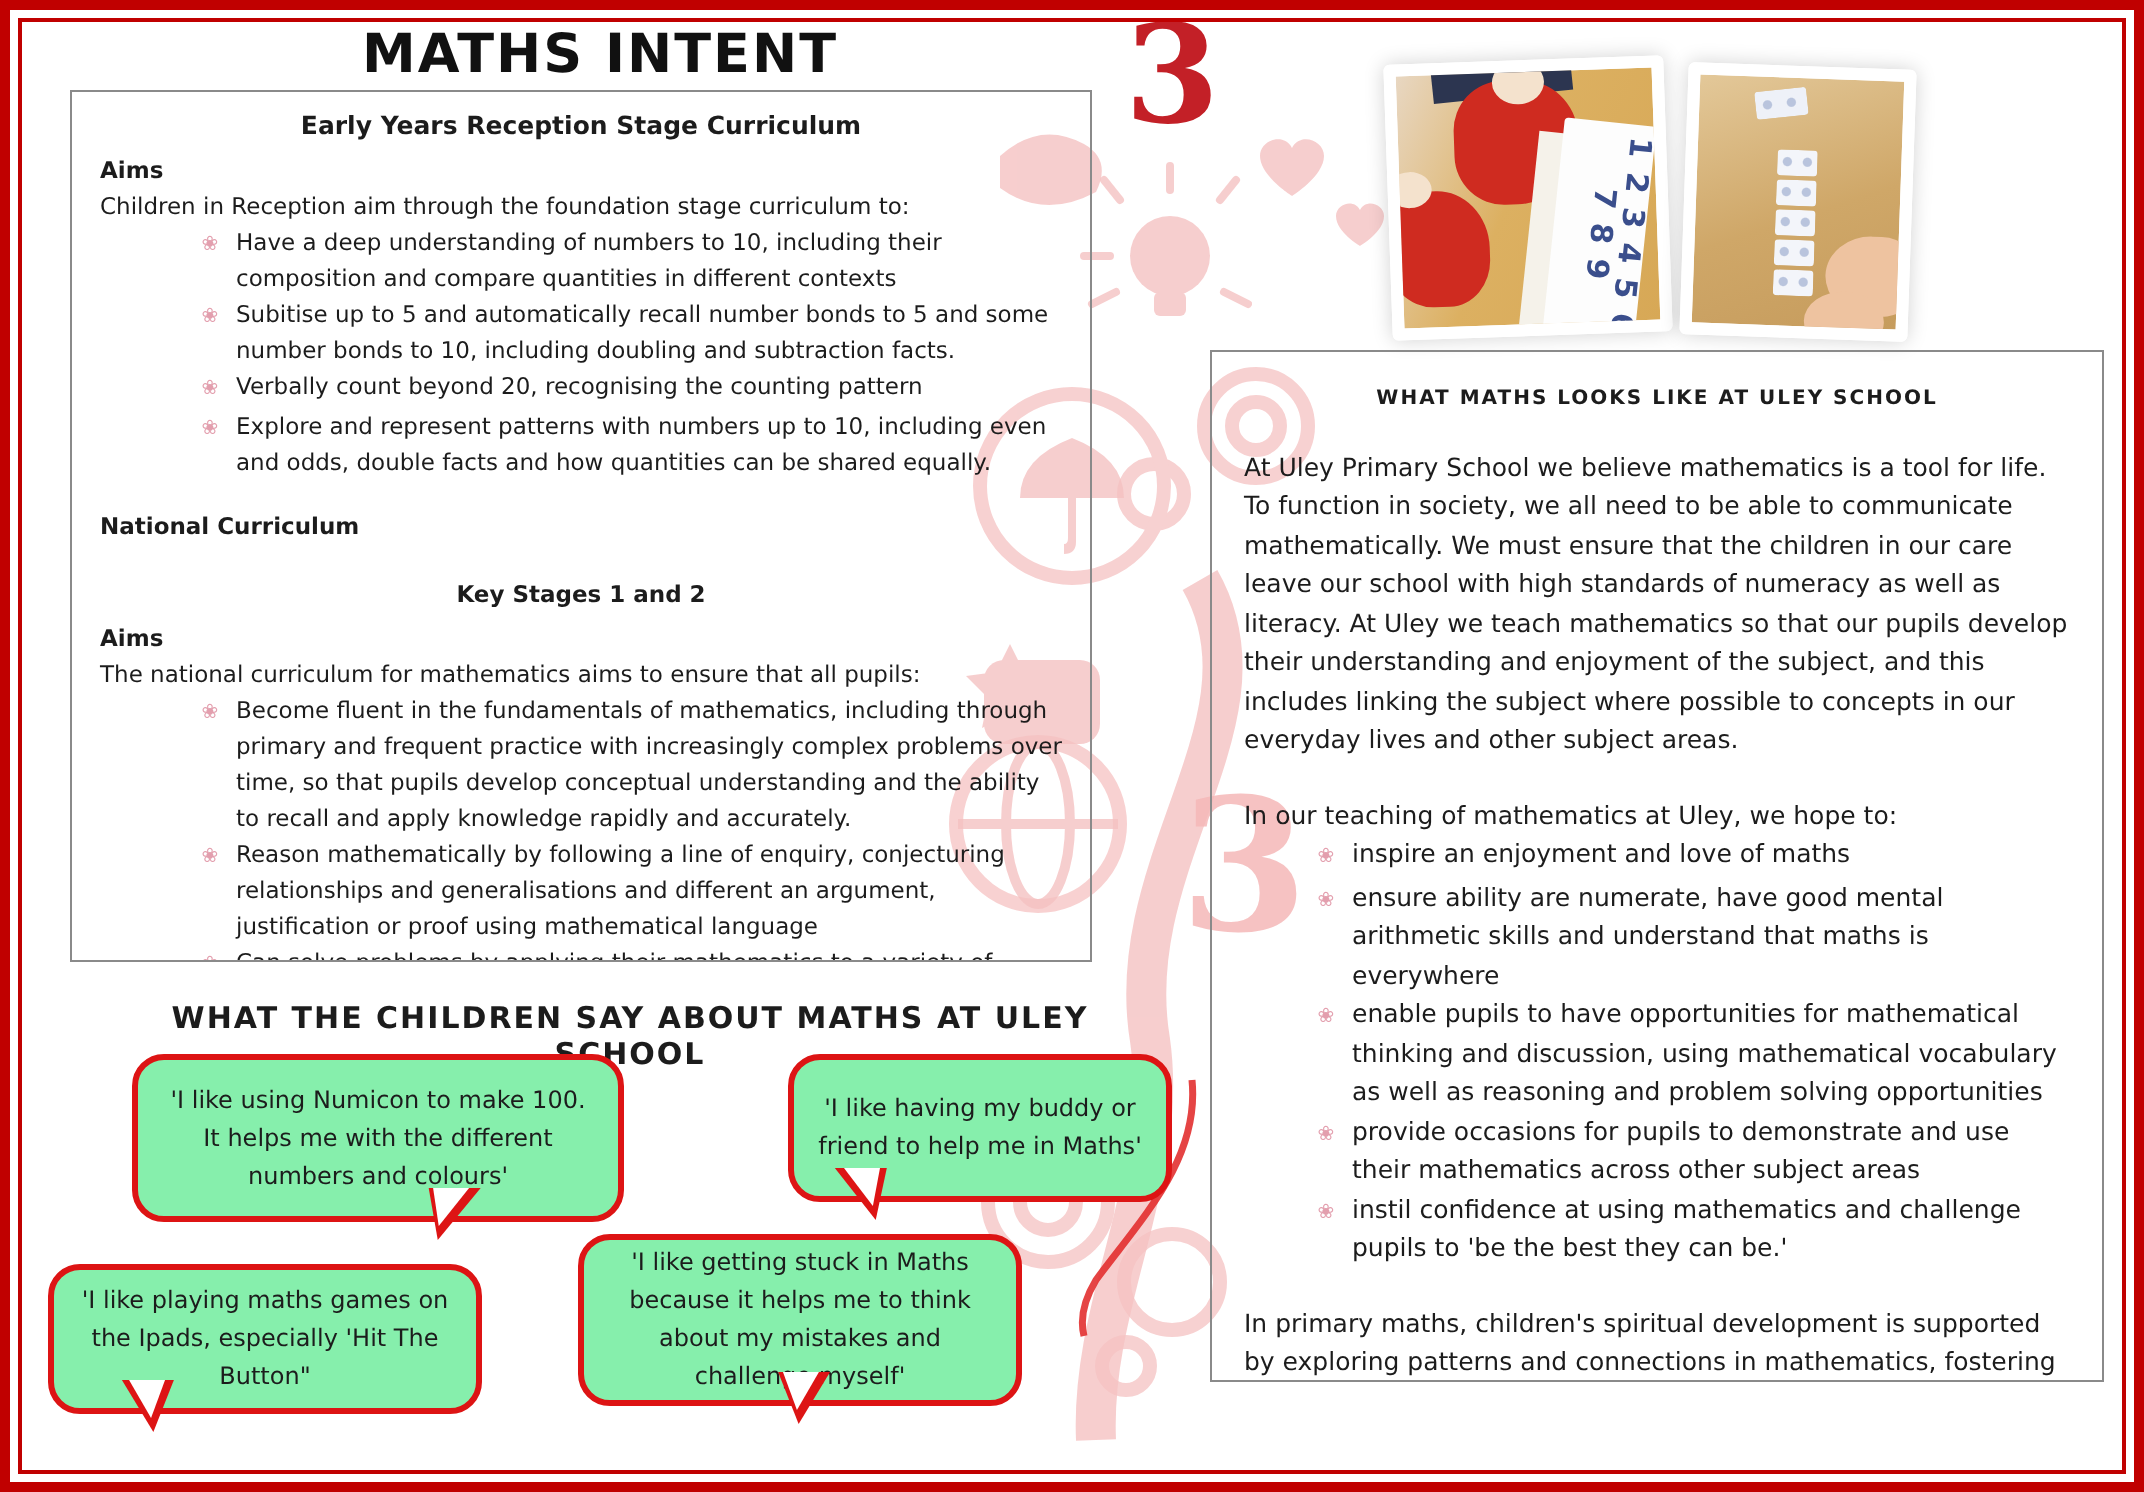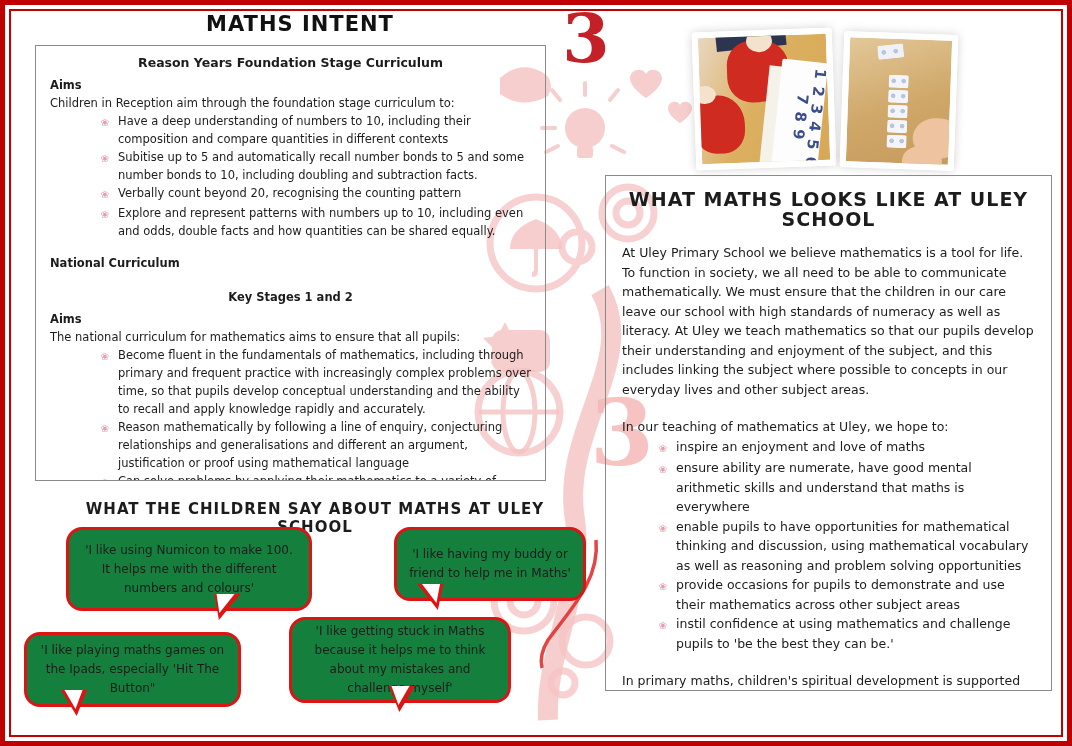--- a/index.html
+++ b/index.html
@@ -4,21 +4,21 @@
 <style>
   html,body{margin:0;padding:0;background:#e9e9e9;}
   .page{position:relative;width:1072px;height:746px;background:#ffffff;overflow:hidden;
         font-family:"DejaVu Sans","Liberation Sans",sans-serif;color:#1c1c1c;}
   .frame-outer{position:absolute;inset:0;border:5px solid #c00000;pointer-events:none;z-index:40;}
   .frame-inner{position:absolute;inset:9px;border:2px solid #c00000;pointer-events:none;z-index:40;}
 
   .decor{position:absolute;left:0;top:0;z-index:1;}
 
   .title{position:absolute;left:140px;top:12px;width:320px;text-align:center;
-         font-size:21px;font-weight:bold;letter-spacing:1px;color:#111;z-index:5;}
+         font-size:27px;font-weight:bold;letter-spacing:1px;color:#111;z-index:5;}
   .big-three{position:absolute;left:556px;top:2px;width:60px;text-align:center;
          font-family:"DejaVu Serif","Liberation Serif",serif;font-weight:bold;
          font-size:68px;line-height:72px;color:#c32027;z-index:5;}
 
   
   .photo{position:absolute;z-index:5;border:6px solid #fff;border-radius:3px;
          box-shadow:0 0 10px rgba(0,0,0,0.18);overflow:hidden;}
   .photo1{left:694px;top:30px;width:128px;height:126px;transform:rotate(-2deg);
           background:linear-gradient(115deg,#e8d7c2 0%,#dcb061 45%,#d7a856 100%);}
   .p1-darkbar{position:absolute;left:18px;top:-4px;width:70px;height:16px;background:#2c3550;transform:rotate(-4deg);}
@@ -42,34 +42,34 @@
   .p2-hand{position:absolute;right:-10px;bottom:6px;width:46px;height:40px;background:#eec3a0;border-radius:50% 40% 40% 50%;}
   .p2-hand2{position:absolute;right:6px;bottom:-12px;width:40px;height:30px;background:#eec3a0;border-radius:50%;}
 
   
   .box{position:absolute;background:transparent;border:1px solid #8a8a8a;z-index:10;
        font-size:11.5px;line-height:18px;overflow:hidden;}
   .left-box{left:35px;top:45px;width:511px;height:436px;padding:8px 14px;box-sizing:border-box;}
   .right-box{left:605px;top:175px;width:447px;height:516px;padding:10px 16px;box-sizing:border-box;
              font-size:12.5px;line-height:19.5px;}
   .box-heading{text-align:center;font-weight:bold;font-size:12.5px;margin-bottom:4px;}
-  .right-box .box-heading{font-size:19px;letter-spacing:1px;margin:4px 0 14px 0;}
+  .right-box .box-heading{font-size:10px;letter-spacing:1px;margin:4px 0 14px 0;}
   .aims{font-weight:bold;}
   .bullet-row{display:flex;margin-left:42px;}
   .right-box .bullet-row{margin-left:28px;}
   .bullet-glyph{flex:0 0 26px;text-align:center;color:#e39fae;font-size:10px;padding-top:2px;}
   .bullet-text{flex:1;}
   .nc-head{font-weight:bold;margin-top:14px;}
   .nc-head2{text-align:center;font-weight:bold;margin-bottom:4px;margin-top:16px;}
   .spacer{height:18px;}
 
   
   .say-heading{position:absolute;left:55px;top:500px;width:520px;text-align:center;
                font-size:15px;font-weight:bold;letter-spacing:1px;z-index:10;}
-  .bubble{position:absolute;z-index:10;background:#15803d;border:3px solid #dd1414;border-radius:16px;
+  .bubble{position:absolute;z-index:10;background:#86efac;border:3px solid #dd1414;border-radius:16px;
           display:flex;align-items:center;justify-content:center;text-align:center;
           font-size:12px;line-height:19px;padding:6px 12px;box-sizing:border-box;}
   .bubble::before{content:"";position:absolute;bottom:-25px;border:13px solid transparent;
                   border-top:26px solid #dd1414;}
   .bubble::after{content:"";position:absolute;bottom:-14px;border:9px solid transparent;
                  border-top:19px solid #ffffff;}
   .bubble1{left:66px;top:527px;width:246px;height:84px;}
   .bubble1::before{left:58%;transform:skewX(-18deg);}
   .bubble1::after{left:59.5%;transform:skewX(-18deg);}
   .bubble2{left:394px;top:527px;width:192px;height:74px;}
@@ -147,21 +147,21 @@
       <div class="tile"></div>
       <div class="tile"></div>
       <div class="tile"></div>
       <div class="tile"></div>
     </div>
     <div class="p2-hand"></div>
     <div class="p2-hand2"></div>
   </div>
 
   <div class="box left-box">
-    <div class="box-heading">Reason Years Foundation Stage Curriculum</div>
+    <div class="box-heading">Early Years Reception Stage Curriculum</div>
     <div class="aims">Aims</div>
     <div>Children in Reception aim through the foundation stage curriculum to:</div>
     <div class="bullet-row">
       <span class="bullet-glyph">❀</span>
       <span class="bullet-text">Have a deep understanding of numbers to 10, including their composition and compare quantities in different contexts</span>
     </div>
     <div class="bullet-row">
       <span class="bullet-glyph">❀</span>
       <span class="bullet-text">Subitise up to 5 and automatically recall number bonds to 5 and some number bonds to 10, including doubling and subtraction facts.</span>
     </div>

